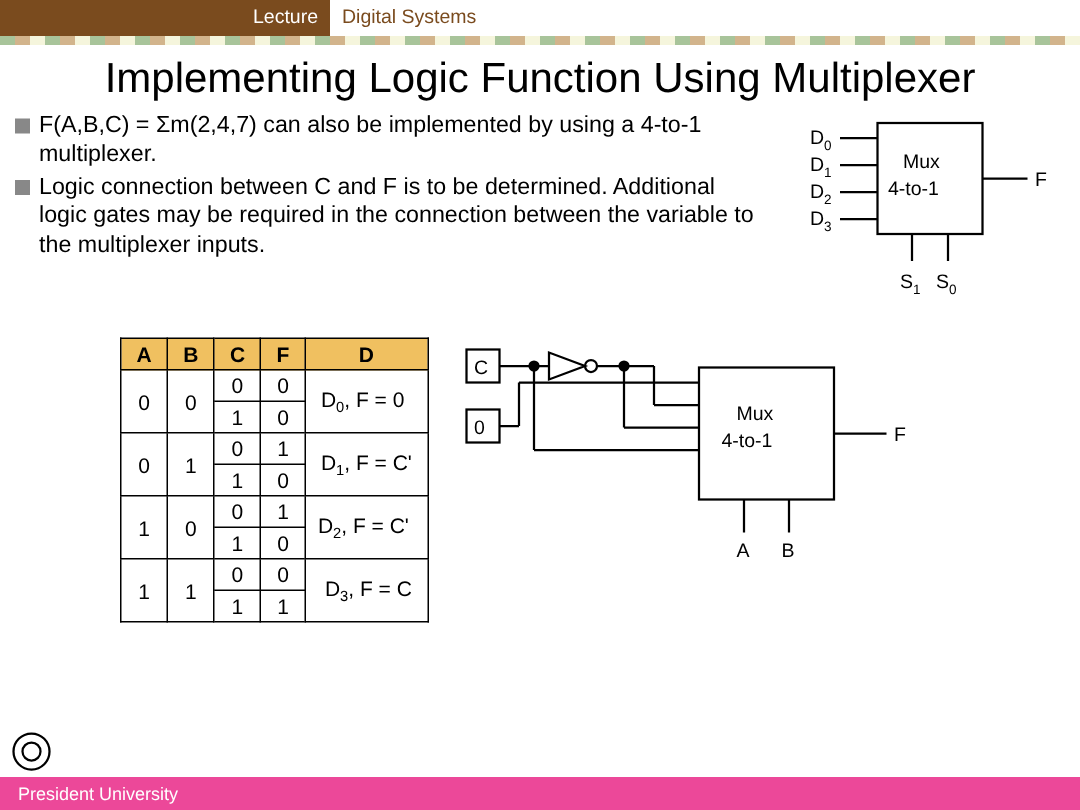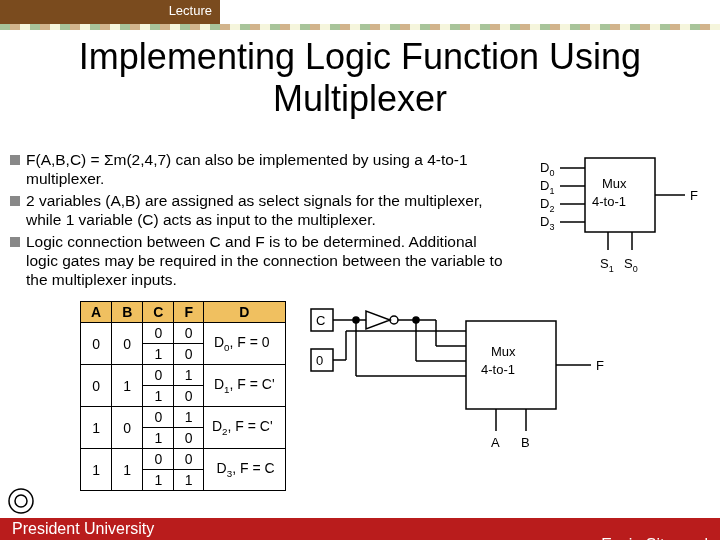--- a/index.html
+++ b/index.html
@@ -1,62 +1,59 @@
 <!DOCTYPE html>
 <html><head>
 <meta charset="utf-8">
 <style>
   * { box-sizing: border-box; margin: 0; padding: 0; }
   body { width: 720px; height: 540px; background: #fff; font-family: "Verdana", sans-serif; color: #000; position: relative; overflow: hidden; }
   .topbar { display: flex; height: 24px; }
   .topbar-left { background: #7a4b1e; color: #fff; padding: 3px 8px; font-size: 13px; text-align: right; width: 220px; }
   .topbar-right { background: #fff; color: #7a4b1e; padding: 3px 8px; font-size: 13px; flex: 1; }
   .accent { height: 6px; background: linear-gradient(to right, #a8c49a 0%, #a8c49a 33%, #d2b48c 33%, #d2b48c 66%, #f5f5dc 66%, #f5f5dc 100%); background-size: 30px 6px; }
-  .title { font-size: 36px; text-align: center; padding: 6px 0 4px 0; font-family: "Trebuchet MS", sans-serif; }
-  .content { display: flex; padding: 2px 10px 0 10px; gap: 22px; margin-top: 24px; }
+  .title { font-size: 28px; text-align: center; padding: 6px 0 4px 0; font-family: "Trebuchet MS", sans-serif; }
+  .content { display: flex; padding: 2px 10px 0 10px; gap: 22px; }
   .leftcol { flex: 1; font-size: 15.5px; line-height: 1.25; }
   .leftcol .bullet { display: flex; margin-bottom: 2px; }
   .leftcol .square { width: 10px; height: 10px; background: #888; flex-shrink: 0; margin-top: 5px; margin-right: 6px; }
   .rightcol { width: 180px; position: relative; font-size: 13px; }
   sub { font-size: 70%; }
   .lower { display: flex; padding: 0 10px; margin-top: 8px; gap: 20px; }
   .table-wrap { margin-left: 70px; }
   table { border-collapse: collapse; font-size: 14px; }
   th, td { border: 1.5px solid #000; padding: 2px 10px; text-align: center; }
   th { background: #f0c060; font-weight: bold; }
   .diagram { flex: 1; position: relative; font-size: 13px; }
-  .footer { position: absolute; bottom: 0; left: 0; right: 0; height: 22px; background: #b91c1c; color: #fff; display: flex; font-size: 16px; align-items: center; }
+  .footer { position: absolute; bottom: 0; left: 0; right: 0; height: 22px; background: #ec4899; color: #fff; display: flex; font-size: 12px; align-items: center; }
   .footer > div { padding: 0 12px; }
   .footer .f1 { width: 200px; }
   .footer .f2 { flex: 1; text-align: right; margin-top: 32px; }
   .footer .f3 { width: 200px; text-align: right; }
   .logo { position: absolute; left: 6px; bottom: 24px; width: 30px; height: 30px; }
   svg line, svg polyline, svg path, svg rect, svg circle, svg polygon { stroke: #000; fill: none; stroke-width: 1.5; }
   svg .node { fill: #000; }
   svg text { font-size: 13px; font-family: "Verdana", sans-serif; fill: #000; stroke: none; }
 </style>
 </head>
 <body>
 
 <div class="topbar">
   <div class="topbar-left">Lecture</div>
+  <div class="topbar-right">Digital Systems</div>
 </div>
 <div class="accent"></div>
 
 <div class="title">Implementing Logic Function Using Multiplexer</div>
 
 <div class="content">
   <div class="leftcol">
     <div class="bullet">
         <div class="square"></div>
         <div>F(A,B,C) = Σm(2,4,7) can also be implemented by using a 4-to-1 multiplexer.</div>
-      </div>
-    <div class="bullet">
-        <div class="square"></div>
-        <div>2 variables (A,B) are assigned as select signals for the multiplexer, while 1 variable (C) acts as input to the multiplexer.</div>
       </div>
     <div class="bullet">
         <div class="square"></div>
         <div>Logic connection between C and F is to be determined. Additional logic gates may be required in the connection between the variable to the multiplexer inputs.</div>
       </div>
   </div>
   <div class="rightcol">
     <svg width="180" height="140">
       <text x="10" y="22"><tspan>D</tspan><tspan dy="4" font-size="9">0</tspan></text>
       <text x="10" y="40"><tspan>D</tspan><tspan dy="4" font-size="9">1</tspan></text>

